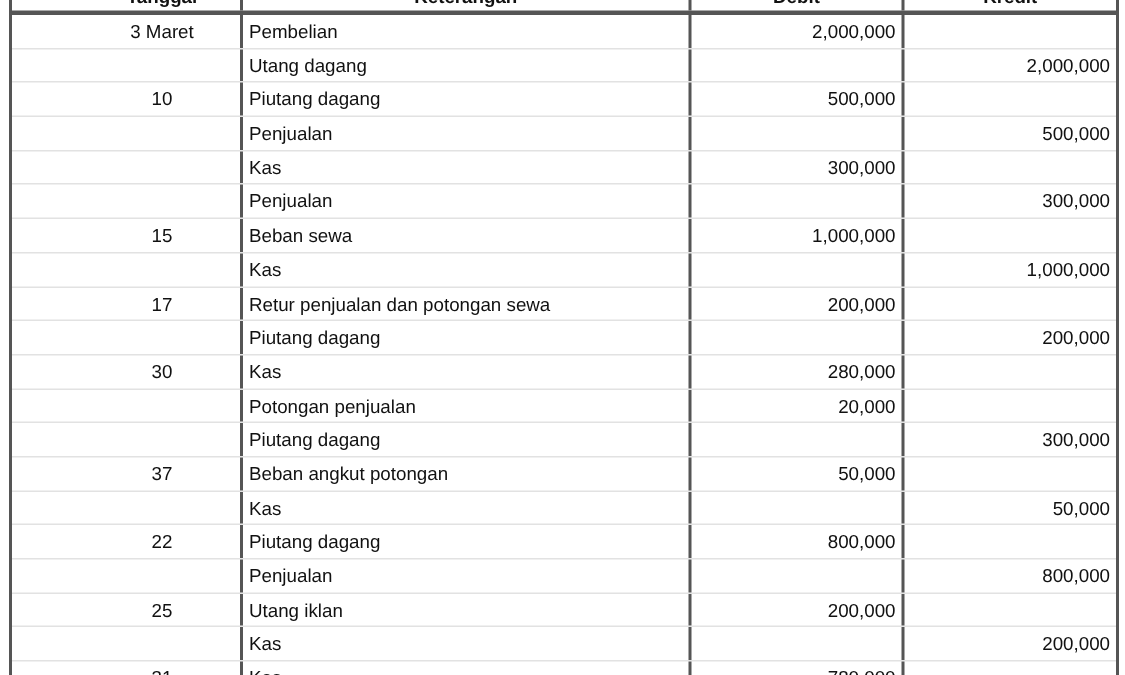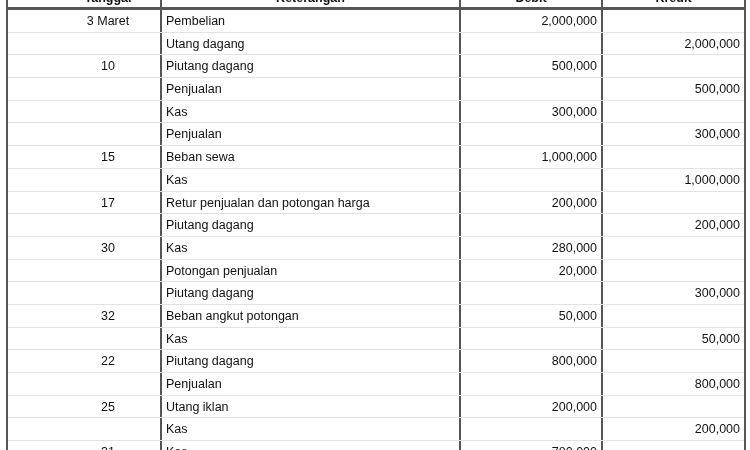--- a/index.html
+++ b/index.html
@@ -68,21 +68,21 @@
         <div class="c c4"></div>
       </div>
       <div class="row">
         <div class="c c1"></div>
         <div class="c c2">Kas</div>
         <div class="c c3"></div>
         <div class="c c4">1,000,000</div>
       </div>
       <div class="row">
         <div class="c c1">17</div>
-        <div class="c c2">Retur penjualan  dan potongan harga</div>
+        <div class="c c2">Retur penjualan  dan potongan sewa</div>
         <div class="c c3">200,000</div>
         <div class="c c4"></div>
       </div>
       <div class="row">
         <div class="c c1"></div>
         <div class="c c2">Piutang dagang</div>
         <div class="c c3"></div>
         <div class="c c4">200,000</div>
       </div>
       <div class="row">
@@ -97,21 +97,21 @@
         <div class="c c3">20,000</div>
         <div class="c c4"></div>
       </div>
       <div class="row">
         <div class="c c1"></div>
         <div class="c c2">Piutang dagang</div>
         <div class="c c3"></div>
         <div class="c c4">300,000</div>
       </div>
       <div class="row">
-        <div class="c c1">32</div>
+        <div class="c c1">37</div>
         <div class="c c2">Beban angkut potongan</div>
         <div class="c c3">50,000</div>
         <div class="c c4"></div>
       </div>
       <div class="row">
         <div class="c c1"></div>
         <div class="c c2">Kas</div>
         <div class="c c3"></div>
         <div class="c c4">50,000</div>
       </div>

